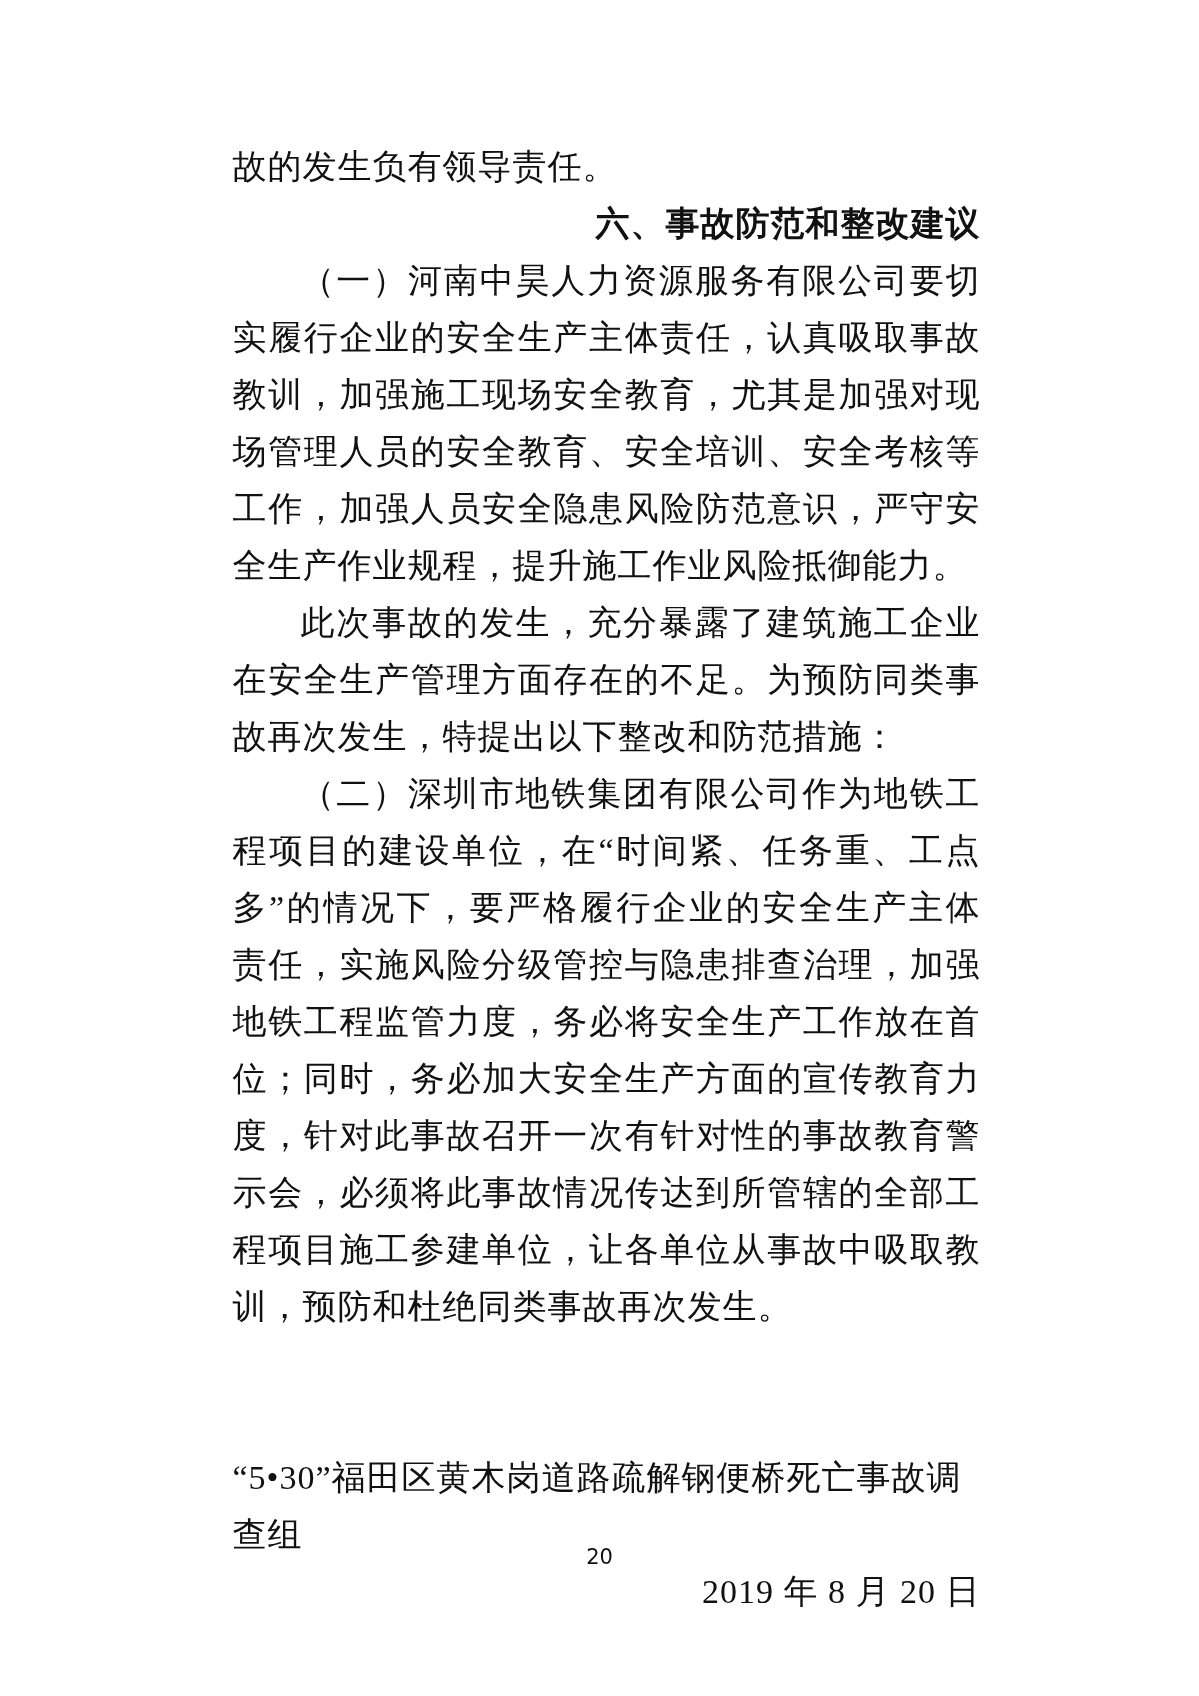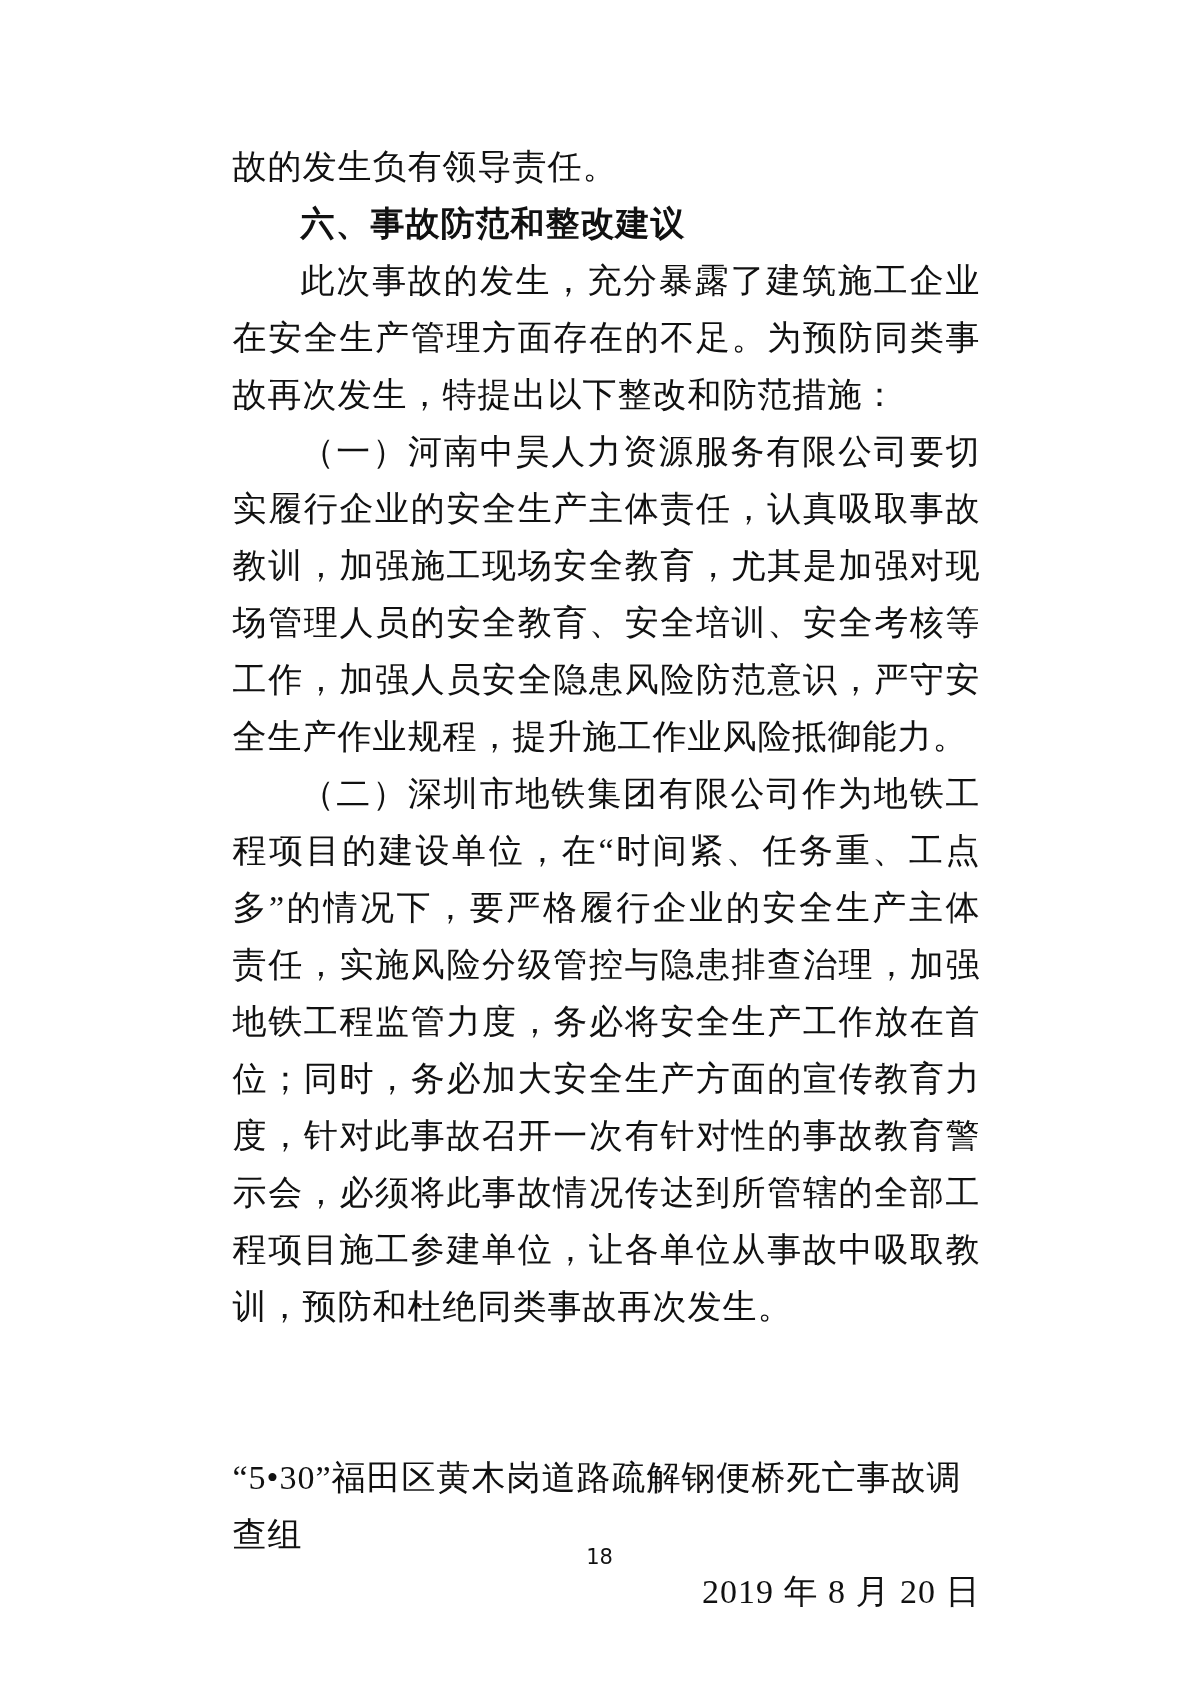--- a/index.html
+++ b/index.html
@@ -36,21 +36,21 @@
     text-indent: 0;
   }
   .section-heading {
     margin: 0;
     text-indent: 2em;
     font-size: 34px;
     line-height: 57px;
     font-weight: 700;
     font-family: "Liberation Sans", "DejaVu Sans", sans-serif;
     letter-spacing: 1px;
-    text-align: left;
+    text-align: right;
   }
   .signature-block {
     margin-top: 114px;
   }
   .signature-line {
     margin: 0;
     text-indent: 0 !important;
     text-align: left;
     margin-left: 28px;
   }
@@ -77,28 +77,28 @@
 
 <div class="page">
 
   <div class="content">
 
     <p class="no-indent">故的发生负有领导责任。</p>
 
 
     <h2 class="section-heading">六、事故防范和整改建议</h2>
 
+    <p>（一）河南中昊人力资源服务有限公司要切实履行企业的安全生产主体责任，认真吸取事故教训，加强施工现场安全教育，尤其是加强对现场管理人员的安全教育、安全培训、安全考核等工作，加强人员安全隐患风险防范意识，严守安全生产作业规程，提升施工作业风险抵御能力。</p>
+
     <p>此次事故的发生，充分暴露了建筑施工企业在安全生产管理方面存在的不足。为预防同类事故再次发生，特提出以下整改和防范措施：</p>
-
-    <p>（一）河南中昊人力资源服务有限公司要切实履行企业的安全生产主体责任，认真吸取事故教训，加强施工现场安全教育，尤其是加强对现场管理人员的安全教育、安全培训、安全考核等工作，加强人员安全隐患风险防范意识，严守安全生产作业规程，提升施工作业风险抵御能力。</p>
 
     <p>（二）深圳市地铁集团有限公司作为地铁工程项目的建设单位，在“时间紧、任务重、工点多”的情况下，要严格履行企业的安全生产主体责任，实施风险分级管控与隐患排查治理，加强地铁工程监管力度，务必将安全生产工作放在首位；同时，务必加大安全生产方面的宣传教育力度，针对此事故召开一次有针对性的事故教育警示会，必须将此事故情况传达到所管辖的全部工程项目施工参建单位，让各单位从事故中吸取教训，预防和杜绝同类事故再次发生。</p>
 
     <div class="signature-block">
       <p class="signature-line">“5•30”福田区黄木岗道路疏解钢便桥死亡事故调查组</p>
       <p class="date-line">2019 年 8 月 20 日</p>
     </div>
 
   </div>
 
-  <div class="page-number">18</div>
+  <div class="page-number">20</div>
 
 </div>
 
 </body></html>

